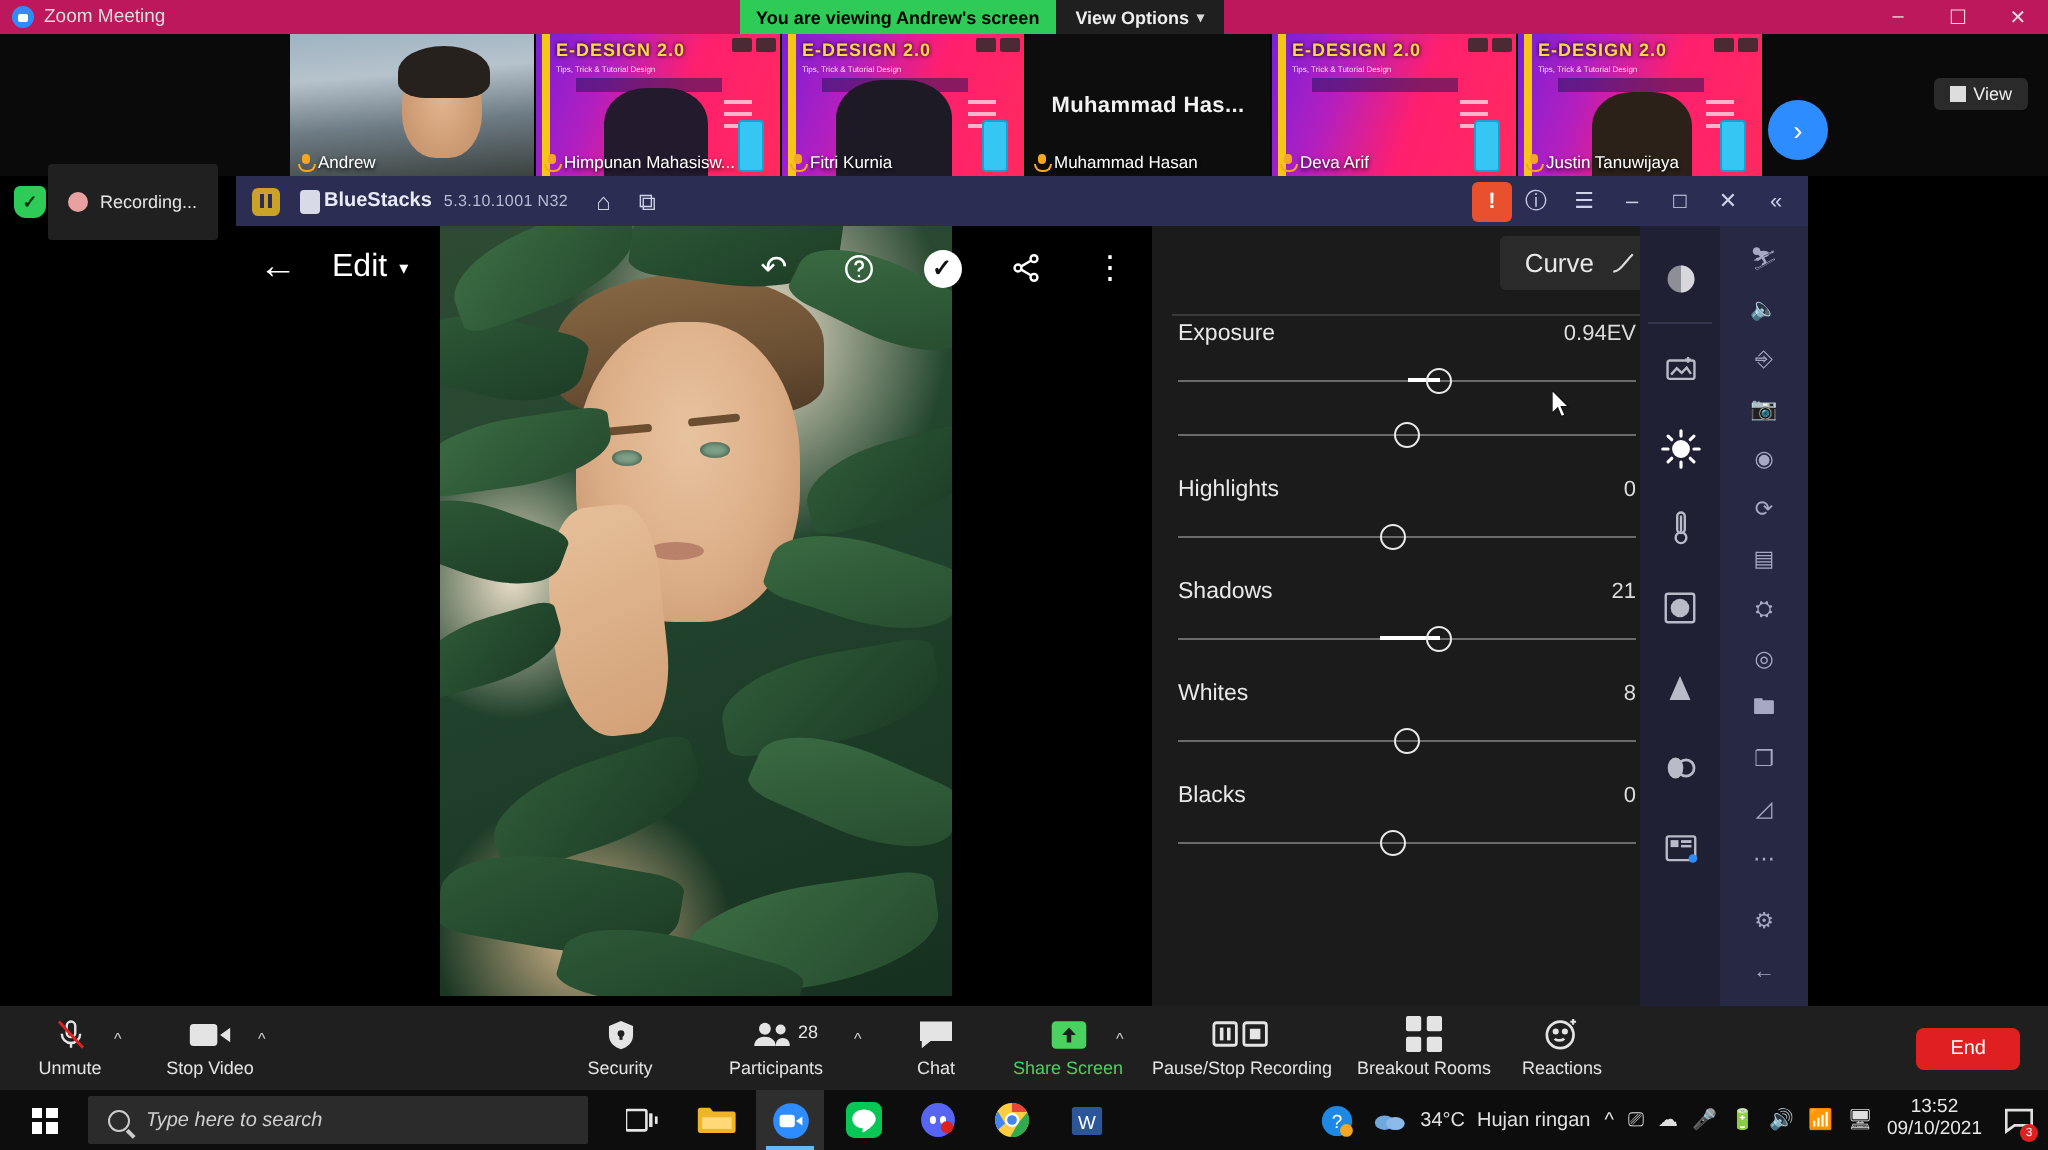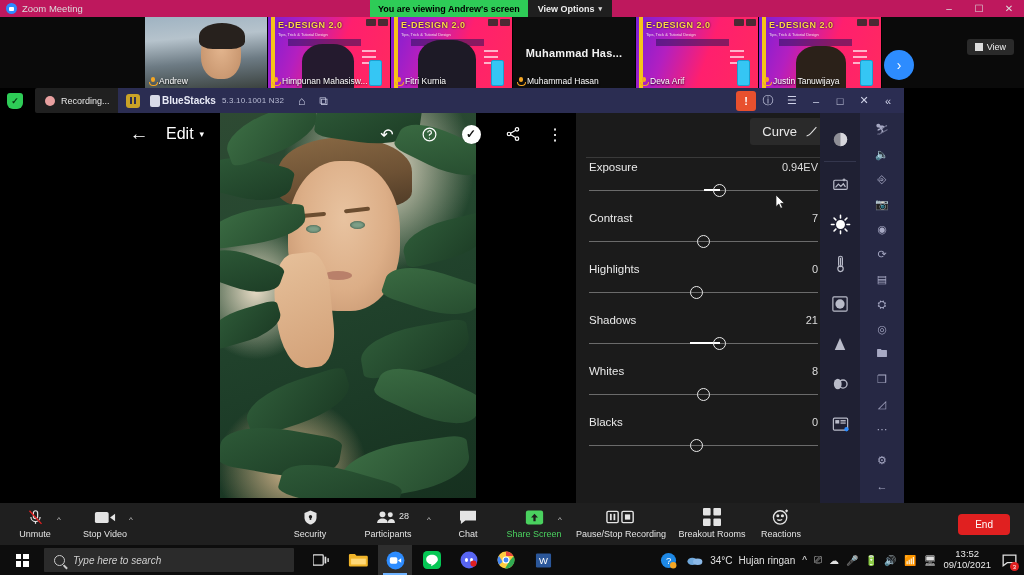--- a/index.html
+++ b/index.html
@@ -47,21 +47,21 @@
   .next-arrow{position:absolute;left:884px;top:33px;width:30px;height:30px;border-radius:50%;background:#2d8cff;display:flex;align-items:center;justify-content:center;font-size:14px;color:#fff;}
   .view-btn{position:absolute;right:10px;top:22px;display:flex;align-items:center;gap:4px;background:#2a2a2a;padding:3px 8px;border-radius:3px;font-size:9px;color:#eee;}
   .view-grid{width:8px;height:8px;border:1px solid #ddd;display:grid;grid-template:1fr 1fr/1fr 1fr;gap:.5px;background:#ddd;}
 
   
   .screen{position:absolute;left:0;top:88px;width:1024px;height:415px;background:#000;}
 
   
   .rec-bar{position:absolute;left:0;top:0;height:25px;display:flex;align-items:center;}
   .shield{width:16px;height:16px;margin-left:7px;background:#2ecc57;border-radius:3px 3px 6px 6px;display:flex;align-items:center;justify-content:center;font-size:9px;color:#07340f;font-weight:bold;}
-  .rec-pill{margin-left:12px;height:25px;background:#202020;display:flex;align-items:center;gap:6px;padding:0 10px;border-radius:2px;}
+  .rec-pill{margin-left:1px;height:38px;background:#202020;display:flex;align-items:center;gap:6px;padding:0 10px;border-radius:2px;}
   .rec-dot{width:10px;height:10px;border-radius:50%;background:#e8a0a0;}
   .rec-txt{font-size:9px;color:#e6e6e6;}
 
   
   .bs{position:absolute;left:118px;top:0;width:786px;height:415px;background:#000;}
   .bs-tb{position:absolute;left:0;top:0;width:786px;height:25px;background:#2b2d52;display:flex;align-items:center;}
   .bs-pause{margin-left:8px;width:14px;height:14px;background:#c9a227;border-radius:3px;display:flex;align-items:center;justify-content:center;}
   .bs-pause i{display:block;width:2px;height:7px;background:#2b2d52;margin:0 1px;}
   .bs-logo{margin-left:10px;width:10px;height:12px;background:#d8dae8;border-radius:2px;}
   .bs-name{margin-left:2px;font-size:10px;font-weight:bold;color:#e8eaf6;}
@@ -407,24 +407,20 @@
                 <span class="sval">0.94EV</span>
               </div>
               <div class="strack">
                 <div class="base"></div>
                 <div class="fill" style="left:50%;width:7%"></div>
                 <div class="knob" style="left:calc(57% - 6.5px)"></div>
               </div>
             </div>
 
             <div class="srow">
-              <div class="shead">
-                <span class="slabel">Contrast</span>
-                <span class="sval">7</span>
-              </div>
               <div class="strack">
                 <div class="base"></div>
                 <div class="knob" style="left:calc(50% - 6.5px)"></div>
               </div>
             </div>
 
             <div class="srow">
               <div class="shead">
                 <span class="slabel">Highlights</span>
                 <span class="sval">0</span>

